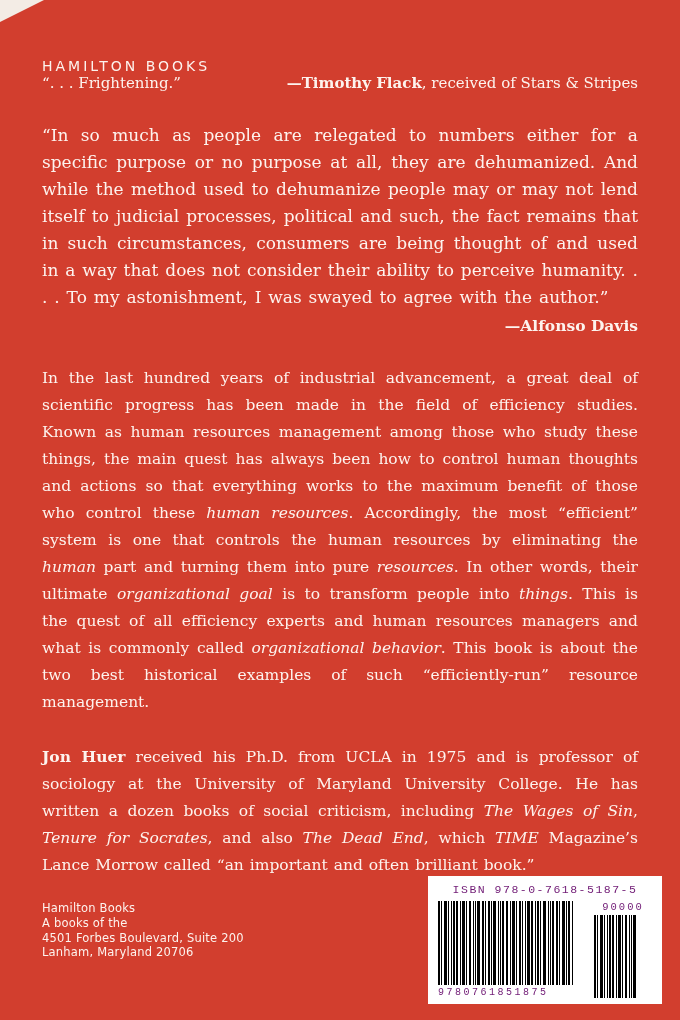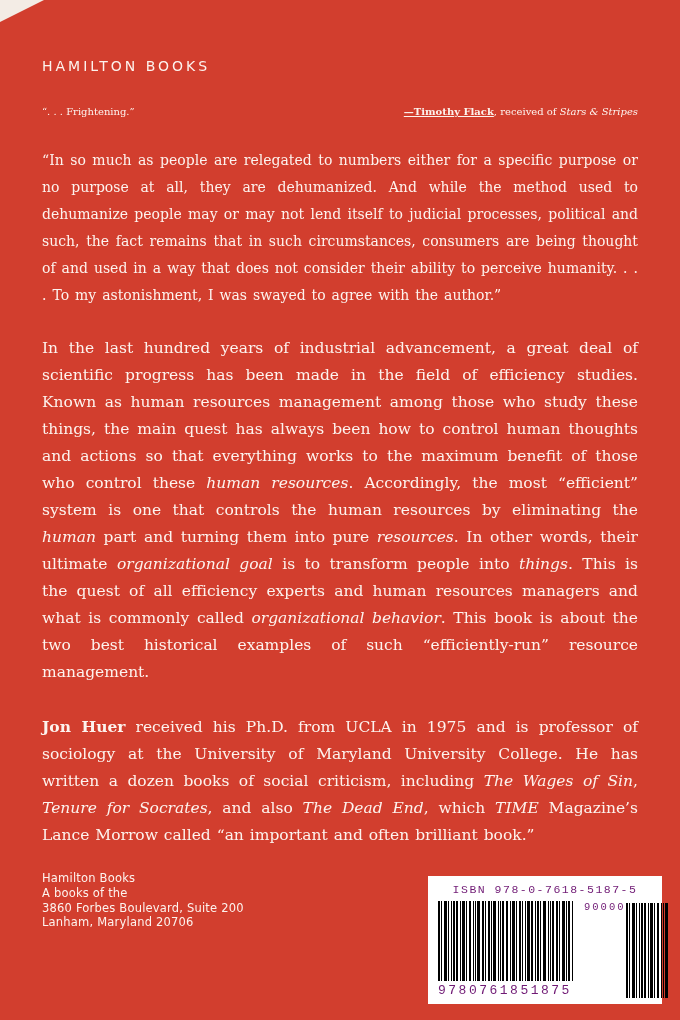--- a/index.html
+++ b/index.html
@@ -22,26 +22,25 @@
     padding: 58px 42px 12px 42px;
     box-sizing: border-box;
   }
   .brand {
     font-family: "DejaVu Sans", sans-serif;
     font-size: 14px;
     letter-spacing: 3px;
   }
   .review-row {
     display: flex; justify-content: space-between; align-items: baseline;
-    margin-top: 32px;
-    font-size: 10px;
+    font-size: 15px;
   }
   .quote-para {
     margin: 30px 0 1px 0;
-    font-size: 14px; line-height: 27px;
+    font-size: 17px; line-height: 27px;
     text-align: justify;
     word-spacing: 1.5px;
   }
   .attrib-right {
     text-align: right;
     font-weight: bold;
     font-size: 15.5px; line-height: 27px;
   }
   .synopsis {
     margin: 26px 0 0 0;
@@ -73,54 +72,55 @@
     font-family: "Liberation Mono", monospace;
     font-size: 11.5px; letter-spacing: 1.5px;
     text-align: center; white-space: nowrap;
   }
   .barcode-body { display: flex; flex: 1; margin-top: 5px; }
   .barcode-main { width: 146px; display: flex; flex-direction: column; }
   .bars { flex: 1; display: flex; align-items: stretch; overflow: hidden; }
   .bar { background: #000; flex: 0 0 auto; }
   .ean {
     font-family: "Liberation Mono", monospace;
-    font-size: 13px; letter-spacing: 2.5px;
+    font-size: 10px; letter-spacing: 2.5px;
     margin-top: 2px; white-space: nowrap;
   }
-  .barcode-addon { margin-left: 10px; flex: 1; display: flex; flex-direction: row; }
+  .barcode-addon { margin-left: 10px; flex: 1; display: flex; flex-direction: column; }
   .addon-num {
     font-family: "Liberation Mono", monospace;
     font-size: 10.5px; letter-spacing: 2px; text-align: center;
   }
   .addon-bars { margin-top: 2px; }
 </style>
 </head>
 <body style="background: rgb(210, 62, 46); color: rgb(253, 243, 238);">
 
 <div class="cover">
   <div class="corner-tear"></div>
 
   <div class="content">
     <div class="brand">HAMILTON BOOKS</div>
 
     <div class="review-row">
       <span>“. . . Frightening.”</span>
-      <span><span style="font-weight: bold; text-decoration: underline;">—Timothy Flack</span><span>, received of </span><span style="font-style: italic;">Stars &amp; Stripes</span></span>
+      <span><span style="font-weight: bold;">—Timothy Flack</span><span>, received of </span><span style="">Stars &amp; Stripes</span></span>
     </div>
 
     <p class="quote-para">“In so much as people are relegated to numbers either for a specific purpose or no purpose at all, they are dehumanized. And while the method used to dehumanize people may or may not lend itself to judicial processes, political and such, the fact remains that in such circumstances, consumers are being thought of and used in a way that does not consider their ability to perceive humanity. . . . To my astonishment, I was swayed to agree with the author.”</p>
+    <div class="attrib-right">—Alfonso Davis</div>
 
     <p class="synopsis"><span>In the last hundred years of industrial advancement, a great deal of scientific progress has been made in the field of efficiency studies. Known as human resources management among those who study these things, the main quest has always been how to control human thoughts and actions so that everything works to the maximum benefit of those who control these </span><span style="font-style: italic;">human resources</span><span>. Accordingly, the most “efficient” system is one that controls the human resources by eliminating the </span><span style="font-style: italic;">human</span><span> part and turning them into pure </span><span style="font-style: italic;">resources</span><span>. In other words, their ultimate </span><span style="font-style: italic;">organizational goal</span><span> is to transform people into </span><span style="font-style: italic;">things</span><span>. This is the quest of all efficiency experts and human resources managers and what is commonly called </span><span style="font-style: italic;">organizational behavior</span><span>. This book is about the two best historical examples of such “efficiently-run” resource management.</span></p>
 
     <p class="bio"><span style="font-weight: bold;">Jon Huer</span><span> received his Ph.D. from UCLA in 1975 and is professor of sociology at the University of Maryland University College. He has written a dozen books of social criticism, including </span><span style="font-style: italic;">The Wages of Sin</span><span>, </span><span style="font-style: italic;">Tenure for Socrates</span><span>, and also </span><span style="font-style: italic;">The Dead End</span><span>, which </span><span style="font-style: italic;">TIME</span><span> Magazine’s Lance Morrow called “an important and often brilliant book.”</span></p>
 
     <div class="publisher">
       <div>Hamilton Books</div>
       <div>A books of the</div>
-      <div>3860 Forbes Boulevard, Suite 200</div>
+      <div>4501 Forbes Boulevard, Suite 200</div>
       <div>Lanham, Maryland 20706</div>
 
     </div>
   </div>
 
   <div class="barcode">
     <div class="isbn-label">ISBN 978-0-7618-5187-5</div>
     <div class="barcode-body">
       <div class="barcode-main">
         <div class="bars">

